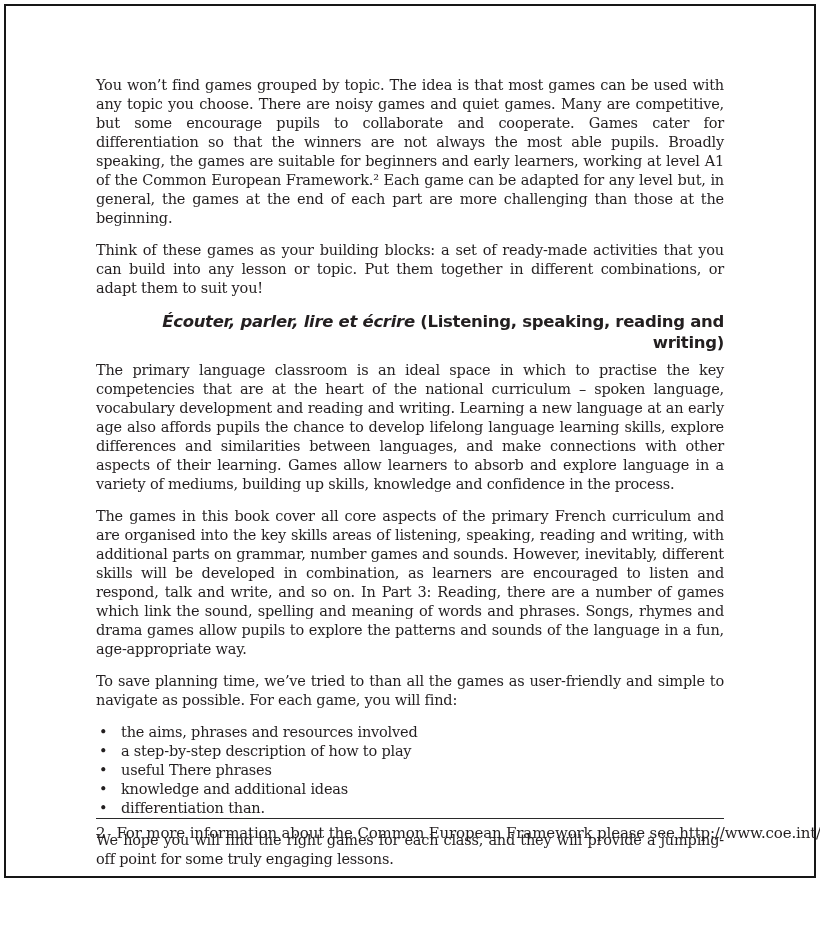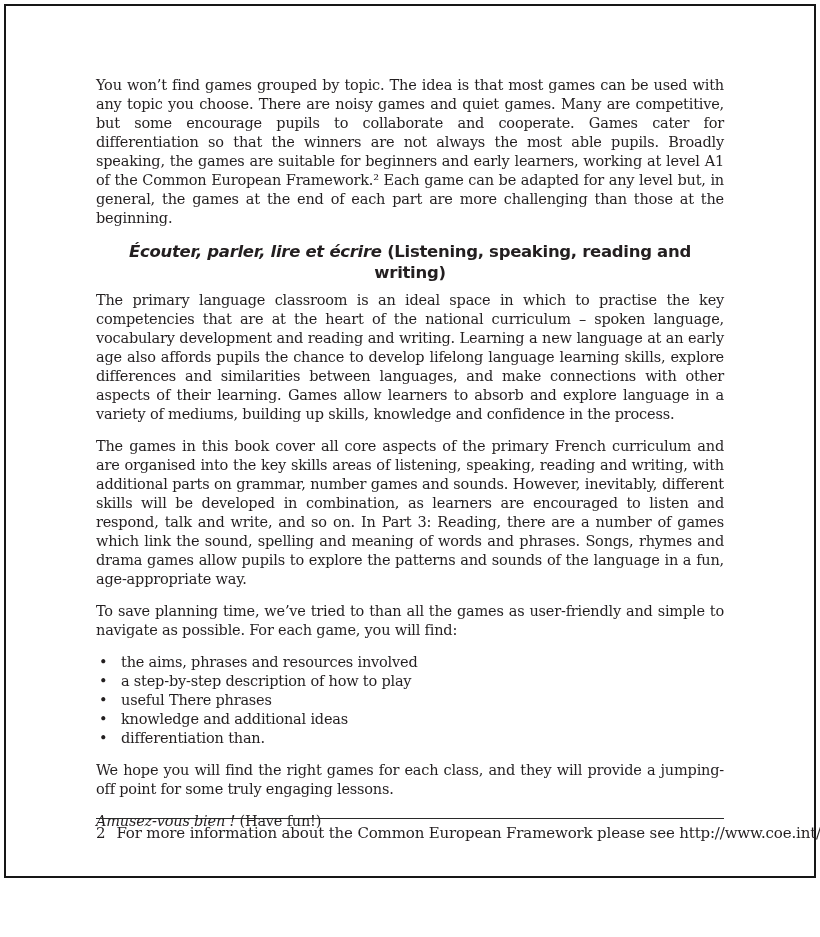--- a/index.html
+++ b/index.html
@@ -31,21 +31,21 @@
     margin: 0 0 13px 0;
     text-align: justify;
   }
   .section-heading {
     margin: 3px 0 8px 0;
     font-family: "DejaVu Sans", sans-serif;
     font-size: 16.5px;
     line-height: 21px;
     font-weight: 700;
     letter-spacing: -0.3px;
-    text-align: center;
+    text-align: right;
   }
   .section-heading .fr { font-style: italic; }
   ul.bullet-list {
     list-style: none;
     margin: 0 0 13px 0;
     padding: 0;
   }
   ul.bullet-list li {
     position: relative;
     padding-left: 25px;
@@ -101,20 +101,21 @@
   }
 </style>
 </head>
 <body>
 
 <div class="page">
   <div class="frame"></div>
 
   <div class="content">
     <p class="body-para">You won’t find games grouped by topic. The idea is that most games can be used with any topic you choose. There are noisy games and quiet games. Many are competitive, but some encourage pupils to collaborate and cooperate. Games cater for differentiation so that the winners are not always the most able pupils. Broadly speaking, the games are suitable for beginners and early learners, working at level A1 of the Common European Framework.² Each game can be adapted for any level but, in general, the games at the end of each part are more challenging than those at the beginning.</p>
+    <p class="body-para">Think of these games as your building blocks: a set of ready-made activities that you can build into any lesson or topic. Put them together in different combinations, or adapt them to suit you!</p>
 
     <h2 class="section-heading"><span class="fr">Écouter, parler, lire et écrire</span><span> (Listening, speaking, reading and writing)</span></h2>
 
     <p class="body-para">The primary language classroom is an ideal space in which to practise the key competencies that are at the heart of the national curriculum – spoken language, vocabulary development and reading and writing. Learning a new language at an early age also affords pupils the chance to develop lifelong language learning skills, explore differences and similarities between languages, and make connections with other aspects of their learning. Games allow learners to absorb and explore language in a variety of mediums, building up skills, knowledge and confidence in the process.</p>
     <p class="body-para">The games in this book cover all core aspects of the primary French curriculum and are organised into the key skills areas of listening, speaking, reading and writing, with additional parts on grammar, number games and sounds. However, inevitably, different skills will be developed in combination, as learners are encouraged to listen and respond, talk and write, and so on. In Part 3: Reading, there are a number of games which link the sound, spelling and meaning of words and phrases. Songs, rhymes and drama games allow pupils to explore the patterns and sounds of the language in a fun, age-appropriate way.</p>
     <p class="body-para">To save planning time, we’ve tried to than all the games as user-friendly and simple to navigate as possible. For each game, you will find:</p>
 
     <ul class="bullet-list">
       <li><span class="marker">•</span><span>the aims, phrases and resources involved</span></li>
       <li><span class="marker">•</span><span>a step-by-step description of how to play</span></li>

